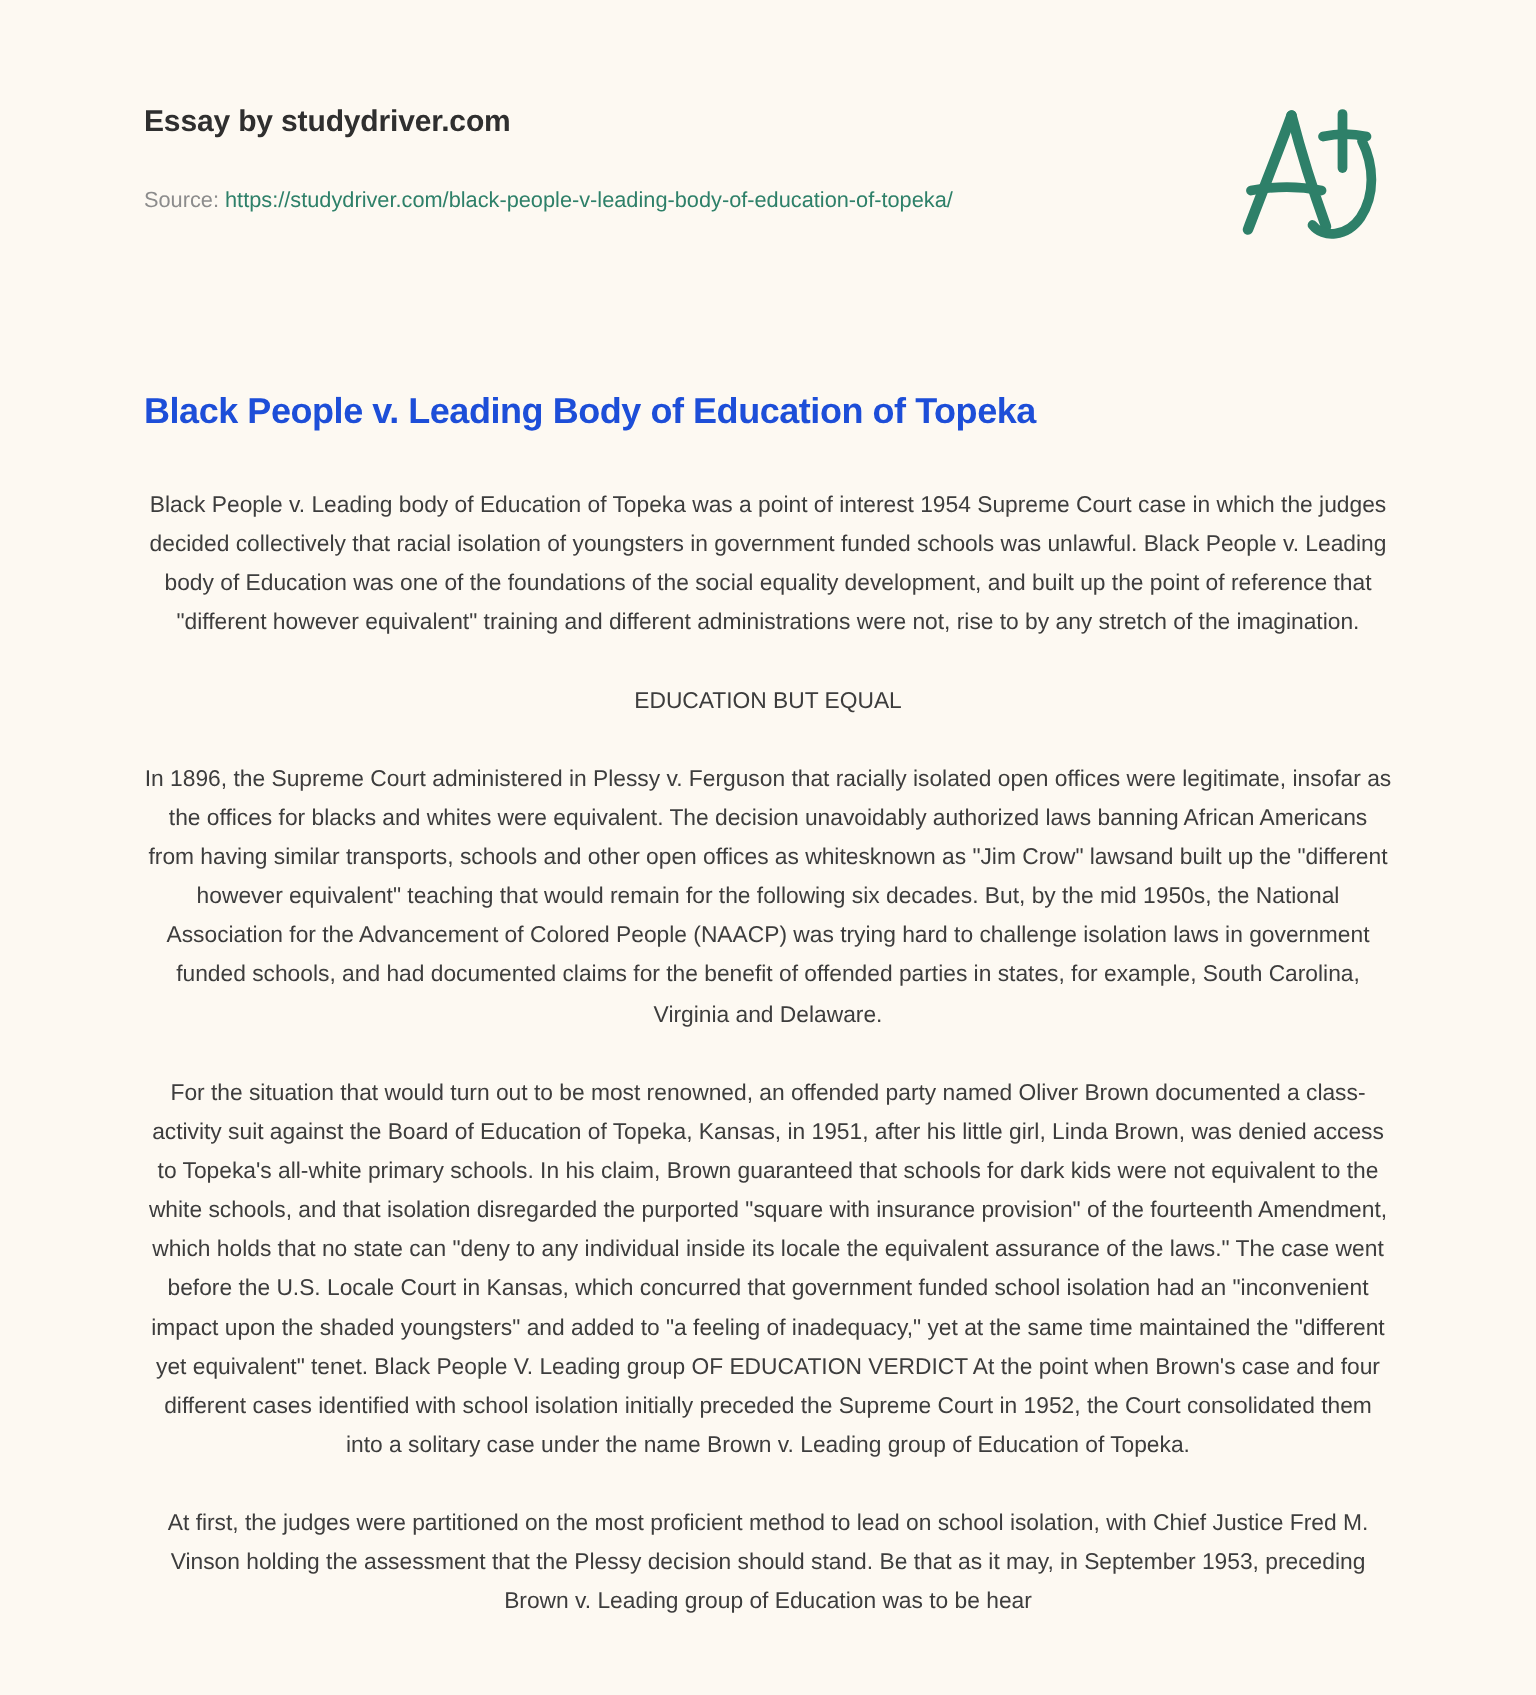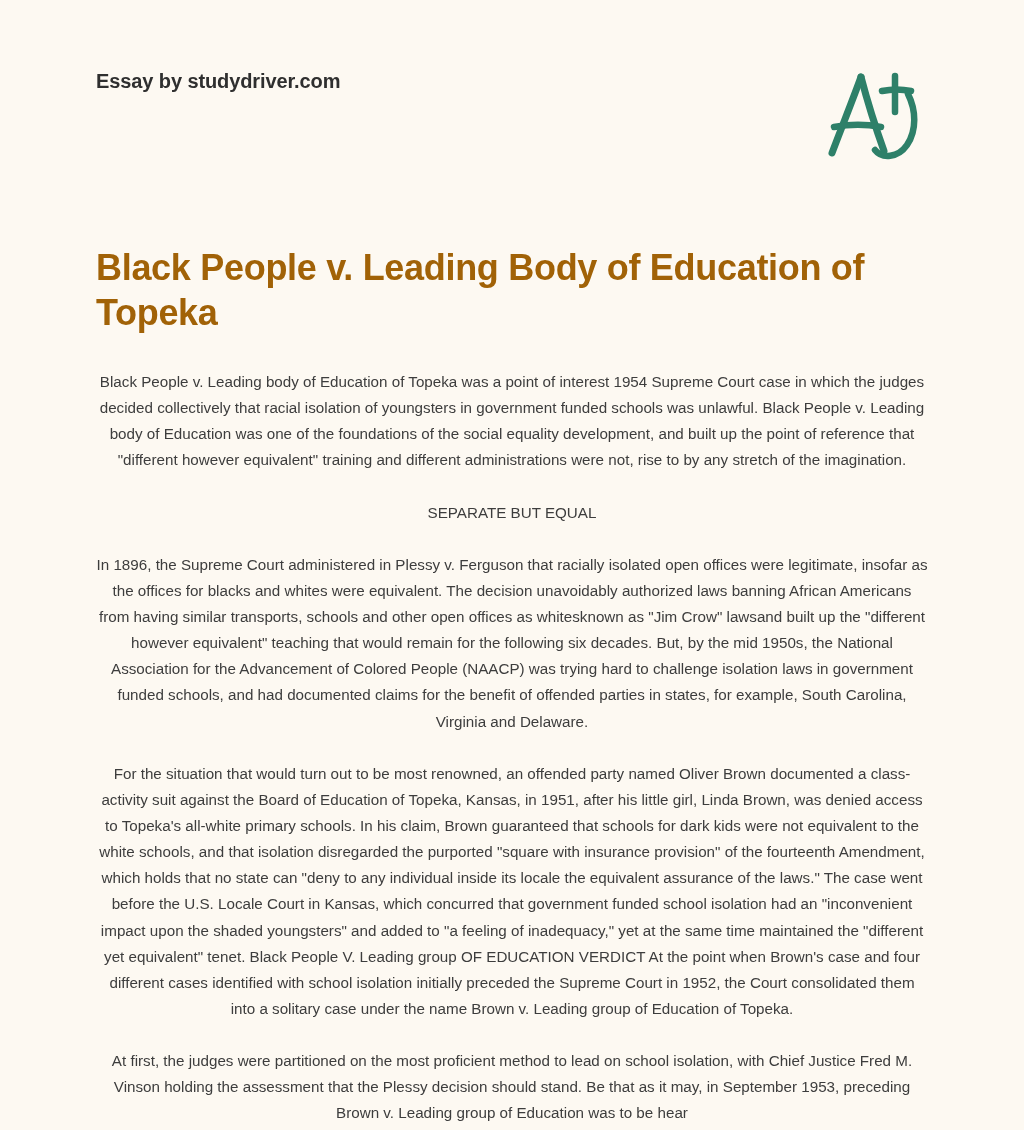--- a/index.html
+++ b/index.html
@@ -74,25 +74,25 @@
 
   
   .article {
     position: absolute;
     left: 96px;
     top: 245px;
     width: 832px;
   }
 
   .article-title {
-    font-size: 36px;
+    font-size: 24px;
     font-weight: bold;
-    color: #a16207;
+    color: #1d4ed8;
     line-height: 1.25;
-    margin: 0 0 34px 0;
+    margin: 15px 0 34px 0;
     letter-spacing: -0.3px;
   }
 
   .article-body p {
     margin: 0 0 26px 0;
     font-size: 15.2px;
     line-height: 1.72;
     color: #3d3d3d;
     text-align: center;
   }
@@ -102,20 +102,24 @@
 </style>
 </head>
 <body>
 
 <div class="page">
 
   <div class="header">
 
     <div class="essay-by">Essay by studydriver.com</div>
 
+    <div class="source-line">
+      <span class="source-label">Source:</span>
+      <span class="source-url">https://studydriver.com/black-people-v-leading-body-of-education-of-topeka/</span>
+    </div>
 
     <div class="logo">
       <svg viewBox="0 0 120 112" xmlns="http://www.w3.org/2000/svg" aria-hidden="true">
         <g fill="none" stroke="#2e8069" stroke-linecap="round" stroke-linejoin="round">
 
           <path d="M49 19 C41 41, 31 66, 20 95" stroke-width="7"></path>
 
           <path d="M49 19 C55 42, 63 68, 72 93" stroke-width="7"></path>
 
           <path d="M22 69 C38 66, 54 66, 69 69" stroke-width="6.5"></path>
@@ -129,20 +133,20 @@
       </svg>
     </div>
 
   </div>
 
   <div class="article">
     <h1 class="article-title">Black People v. Leading Body of Education of Topeka</h1>
 
     <div class="article-body">
       <p> Black People v. Leading body of Education of Topeka was a point of interest 1954 Supreme Court case in which the judges decided collectively that racial isolation of youngsters in government funded schools was unlawful. Black People v. Leading body of Education was one of the foundations of the social equality development, and built up the point of reference that "different however equivalent" training and different administrations were not, rise to by any stretch of the imagination.</p>
-      <p>SEPARATE BUT EQUAL</p>
+      <p>EDUCATION BUT EQUAL</p>
       <p>In 1896, the Supreme Court administered in Plessy v. Ferguson that racially isolated open offices were legitimate, insofar as the offices for blacks and whites were equivalent.  The decision unavoidably authorized laws banning African Americans from having similar transports, schools and other open offices as whitesknown as "Jim Crow" lawsand built up the "different however equivalent" teaching that would remain for the following six decades. But, by the mid 1950s, the National Association for the Advancement of Colored People (NAACP) was trying hard to challenge isolation laws in government funded schools, and had documented claims for the benefit of offended parties in states, for example, South Carolina, Virginia and Delaware.</p>
       <p>For the situation that would turn out to be most renowned, an offended party named Oliver Brown documented a class-activity suit against the Board of Education of Topeka, Kansas, in 1951, after his little girl, Linda Brown, was denied access to Topeka's all-white primary schools. In his claim, Brown guaranteed that schools for dark kids were not equivalent to the white schools, and that isolation disregarded the purported "square with insurance provision" of the fourteenth Amendment, which holds that no state can "deny to any individual inside its locale the equivalent assurance of the laws." The case went before the U.S. Locale Court in Kansas, which concurred that government funded school isolation had an "inconvenient impact upon the shaded youngsters" and added to "a feeling of inadequacy," yet at the same time maintained the "different yet equivalent" tenet. Black People  V. Leading group OF EDUCATION VERDICT At the point when Brown's case and four different cases identified with school isolation initially preceded the Supreme Court in 1952, the Court consolidated them into a solitary case under the name Brown v. Leading group of Education of Topeka.</p>
       <p>At first, the judges were partitioned on the most proficient method to lead on school isolation, with Chief Justice Fred M. Vinson holding the assessment that the Plessy decision should stand. Be that as it may, in September 1953, preceding Brown v. Leading group of Education was to be hear</p>
     </div>
   </div>
 
 </div>
 
 </body></html>

